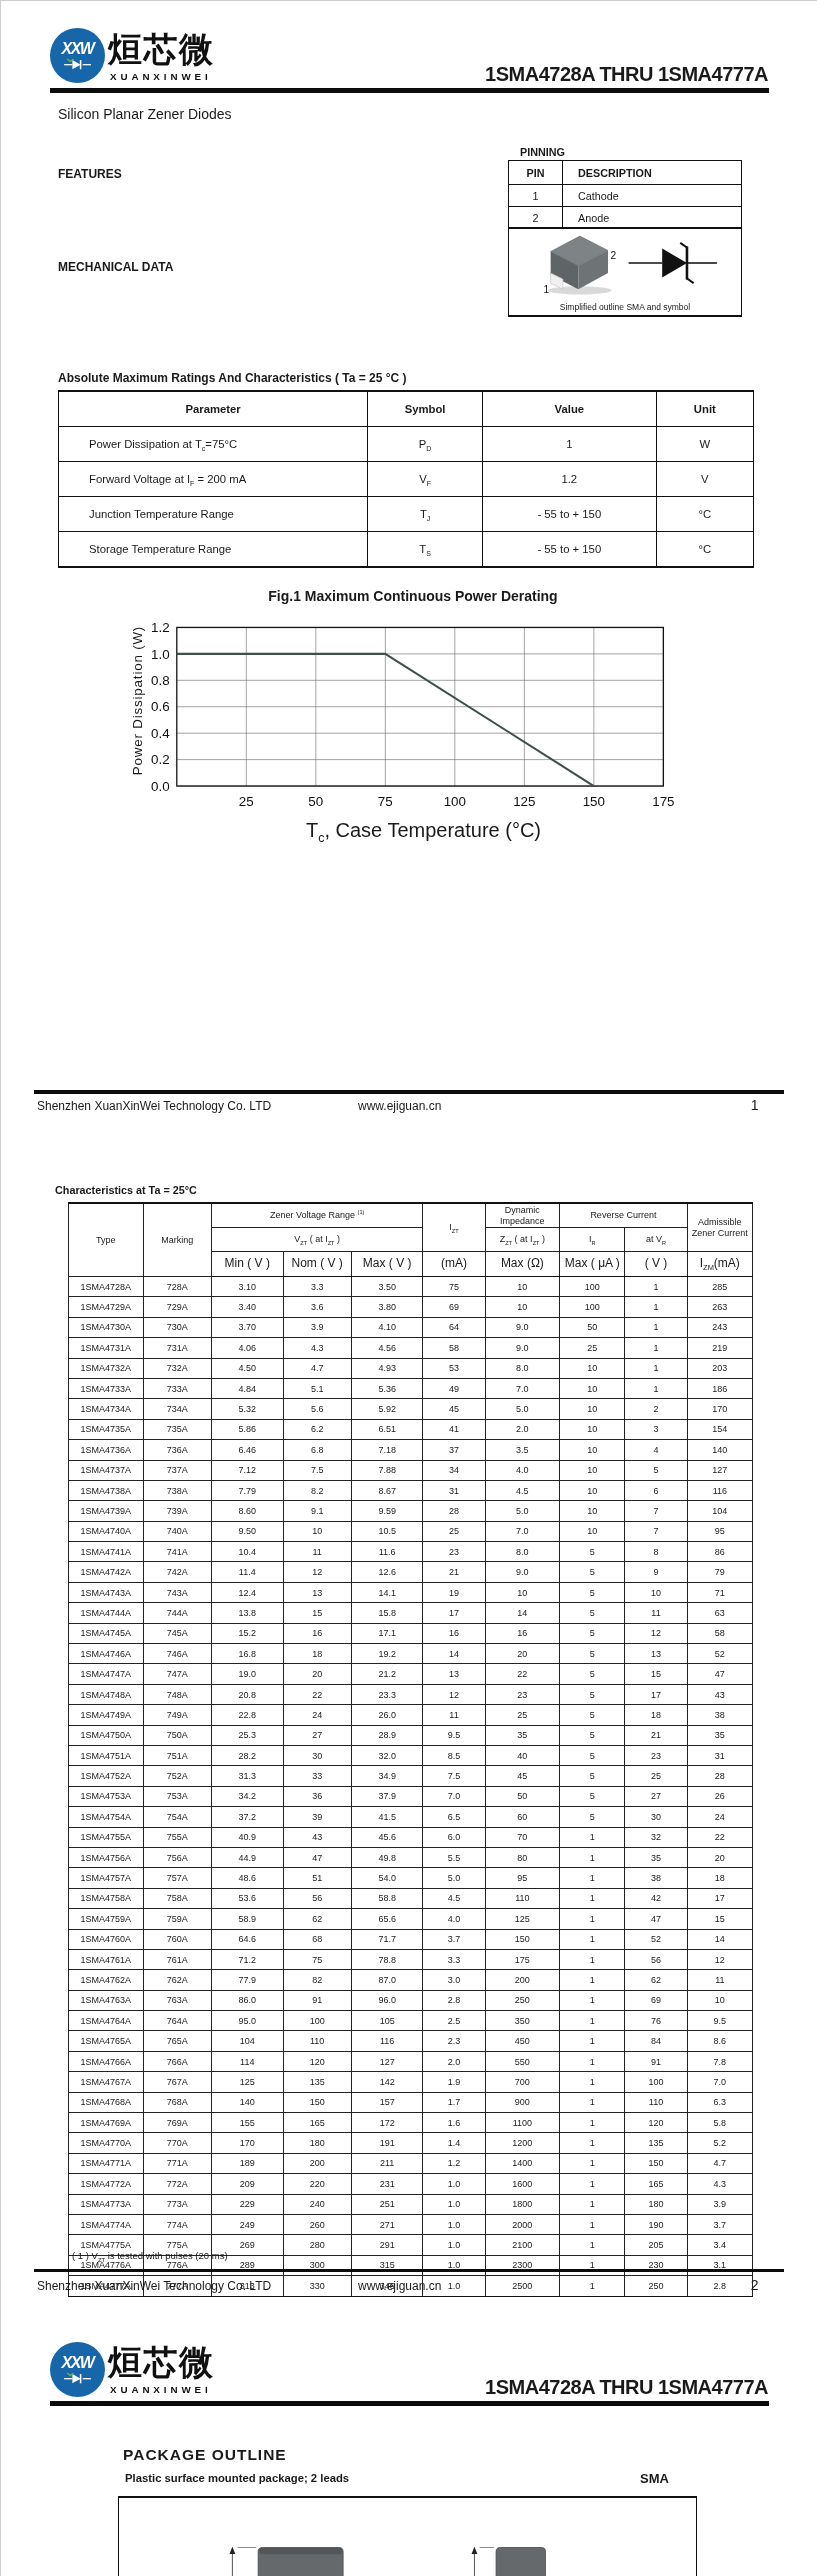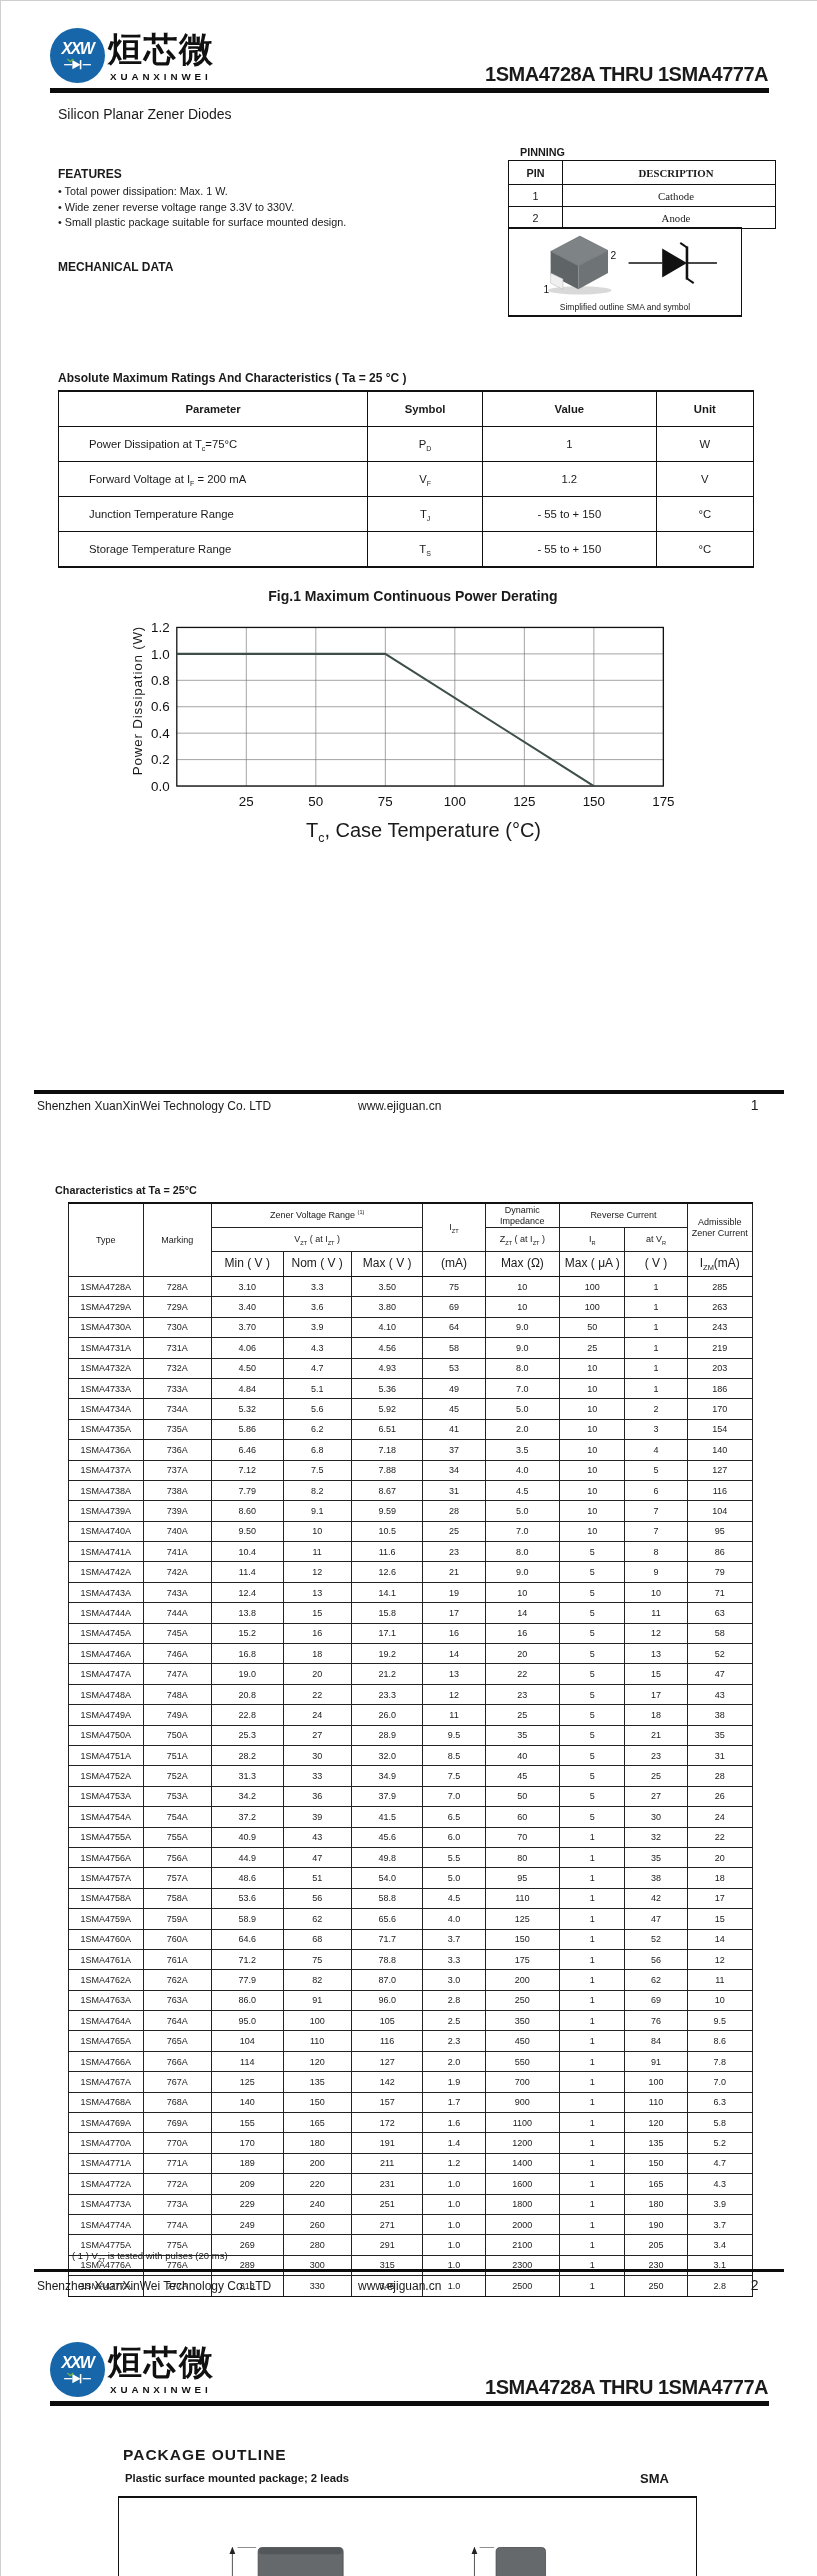--- a/index.html
+++ b/index.html
@@ -14,26 +14,26 @@
   .rot{transform:rotate(-90deg);transform-origin:0 0;white-space:nowrap;}
   
   .logo-circle{width:55px;height:55px;border-radius:50%;background:#1666a9;
     display:flex;flex-direction:column;align-items:center;justify-content:center;}
   .logo-xxw{color:#fff;font-weight:bold;font-style:italic;font-size:16px;letter-spacing:-1.5px;margin-top:1px;}
   .logo-cn{font-size:34px;font-weight:bold;letter-spacing:1.5px;color:#101010;line-height:1;}
   .logo-en{font-size:9.8px;font-weight:600;letter-spacing:3.9px;color:#101010;}
   .doc-title{font-size:20px;font-weight:bold;letter-spacing:-0.5px;text-align:right;white-space:nowrap;}
   
   table{border-collapse:collapse;table-layout:fixed;}
-  .pin-table{width:268px;font-size:10.8px;}
+  .pin-table{width:234px;font-size:10.8px;}
   .pin-table th,.pin-table td{border:1px solid #111;height:19px;}
   .pin-table tr:first-child th{border-top:1.8px solid #111;height:21px;}
   .pin-table tr:last-child td{border-bottom:1.8px solid #111;}
   .pin-col{text-align:center;}
-  .desc-col{text-align:center;padding-left:15px;font-family:Liberation Serif, serif;}
+  .desc-col{text-align:left;padding-left:15px;}
   
   .outline-box{width:234px;height:90px;border:1px solid #111;border-top-width:2.1px;border-bottom-width:2.1px;box-sizing:border-box;}
   
   .amr-table{width:696px;font-size:11.3px;padding-left:12px;}
   .amr-table th,.amr-table td{border:1px solid #111;height:32px;}
   .amr-table thead th{border-top:2.6px solid #111;border-bottom:1.5px solid #111;height:32px;font-weight:bold;}
   .amr-table tbody tr:last-child td{border-bottom:2.1px solid #111;}
   .amr-param{text-align:left;padding-left:30px;}
   .amr-c{text-align:center;}
   
@@ -93,25 +93,20 @@
       <td class="desc-col">Cathode</td>
     </tr>
     <tr>
       <td class="pin-col">2</td>
       <td class="desc-col">Anode</td>
     </tr>
   </tbody>
     </table>
 
   <div class="abs heading" style="left:57px;top:166px;font-size:12px;">FEATURES</div>
-  <div class="abs bullet-list" style="left:57px;top:183px;">
-    <div>• Total power dissipation: Max. 1 W.</div>
-    <div>• Wide zener reverse voltage range 3.3V to 330V.</div>
-    <div>• Small plastic package suitable for surface mounted design.</div>
-  </div>
 
   <div class="abs outline-box" style="left:507px;top:226px;">
     <svg class="abs" style="left:21.6px;top:3.1px;" width="90" height="64" viewBox="0 0 175 125">
       <ellipse cx="95" cy="114" rx="62" ry="8" fill="rgba(0,0,0,0.15)"></ellipse>
       <polygon points="38,38 95,8 150,36 92,66" fill="#7e8386" stroke="#5c6164" stroke-width="1"></polygon>
       <polygon points="38,38 92,66 92,112 38,84" fill="#5f6467"></polygon>
       <polygon points="92,66 150,36 150,80 92,112" fill="#6e7376"></polygon>
       <polygon points="38,80 62,92 62,112 38,100" fill="#f0f0f0" stroke="#b5b5b5" stroke-width="1"></polygon>
       <text x="155" y="52" font-size="20" fill="#111">2</text>
       <text x="24" y="120" font-size="20" fill="#111">1</text>

